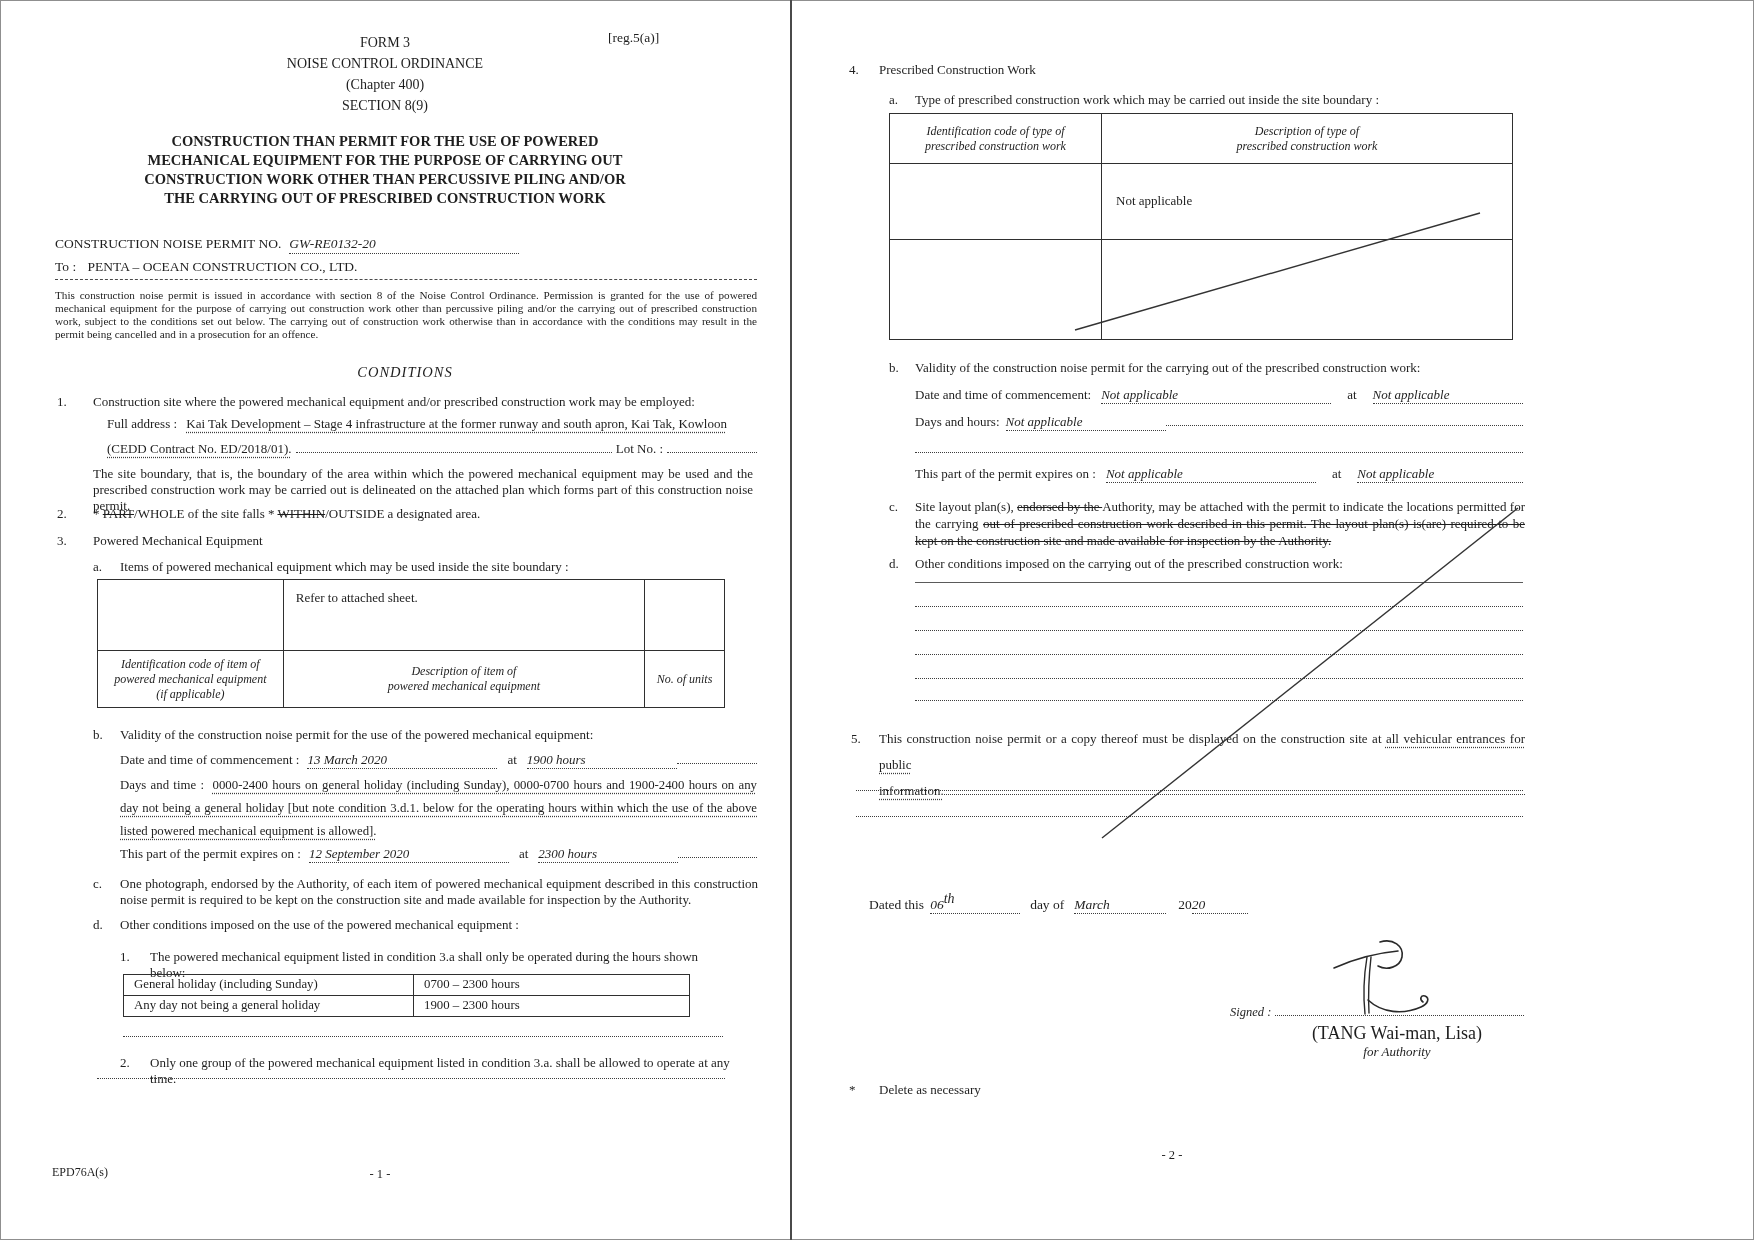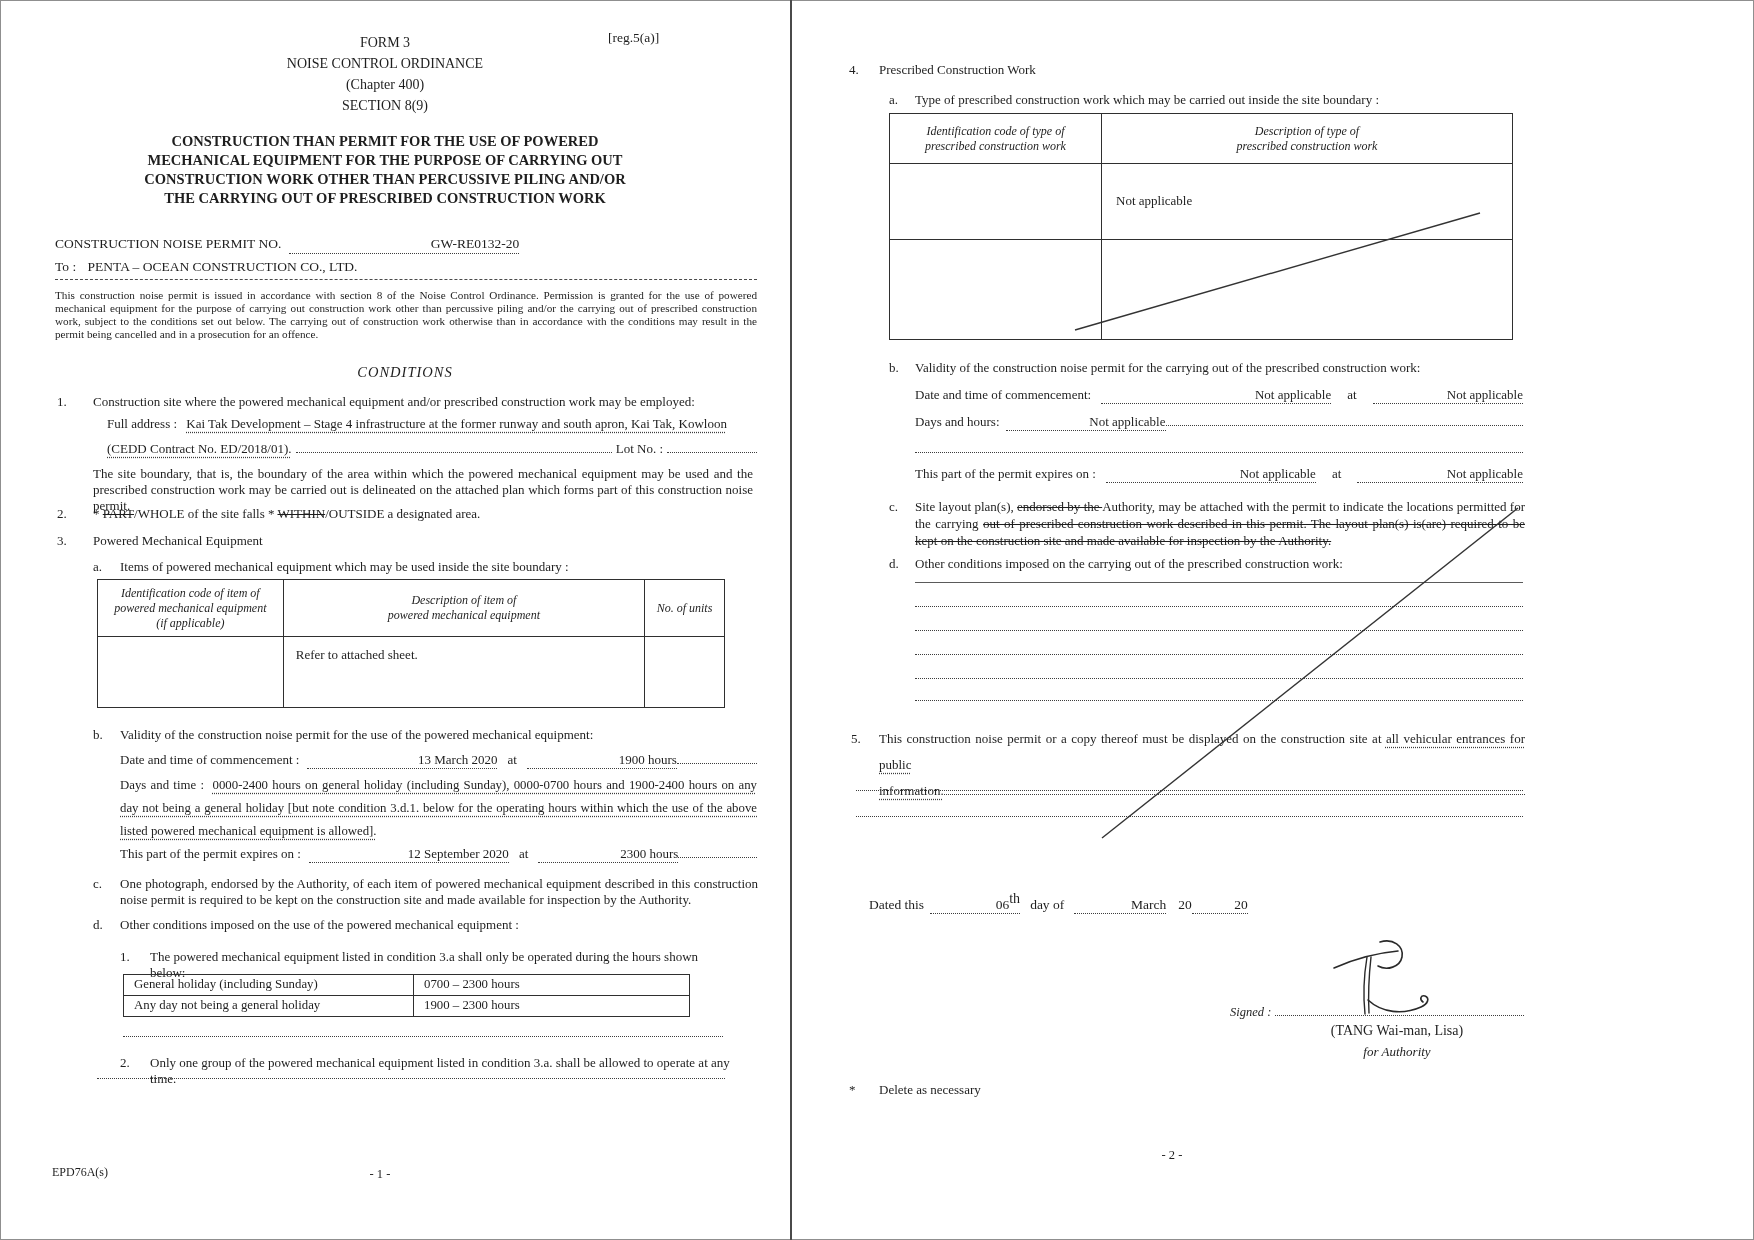--- a/index.html
+++ b/index.html
@@ -19,21 +19,21 @@
   .abs { position:absolute; }
   .c { text-align:center; }
   .j { text-align:justify; }
   .b { font-weight:bold; }
   .i { font-style:italic; }
   .pre { white-space:pre-line; }
   .del { text-decoration:line-through; text-decoration-thickness:1.3px; }
   .udot { text-decoration-line:underline; text-decoration-style:dotted; text-decoration-color:#3d3d3d; text-underline-offset:4px; }
   .flexrow { display:flex; align-items:baseline; }
   .num { flex:0 0 auto; }
-  .cell { border-bottom:1px dotted #3d3d3d; text-align:right; flex:0 0 auto; }
+  .cell { border-bottom:1px dotted #3d3d3d; text-align:left; flex:0 0 auto;font-style:italic; }
   .fill { flex:1 1 auto; border-bottom:1px dotted #3d3d3d; height:1em; }
   .rule-dot { border-bottom:1px dotted #3d3d3d; height:0; }
   .rule-dash { border-bottom:1px dashed #4a4a4a; height:0; }
   .rule-solid { border-bottom:1px solid #5a5a5a; height:0; }
   table.doc { border-collapse:collapse; }
   table.doc td { border:1.4px solid #2f2f2f; vertical-align:middle; padding:4px 6px; }
   table.doc td.hdr { font-style:italic; text-align:center; font-size:12px; }
   table.hours { border-collapse:collapse; }
   table.hours td { border:1.2px solid #2f2f2f; padding:2px 10px; font-size:12.8px; }
   .overlay { position:absolute; inset:0; pointer-events:none; }
@@ -110,32 +110,32 @@
     <span>Powered Mechanical Equipment</span>
   </div>
 
   <div class="abs flexrow" style="left:93px; top:559px; width:640px;">
     <span class="num" style="width:27px;">a.</span>
     <span>Items of powered mechanical equipment which may be used inside the site boundary :</span>
   </div>
 
   <table class="doc abs" style="left:97px; top:579px; width:628px;">
     <tbody>
-        <tr style="height:57px;">
+        <tr style="height:71px;">
+      <td></td>
+      <td style="vertical-align:top; padding-top:10px; padding-left:12px;">Refer to attached sheet.</td>
+      <td></td>
+    </tr>
+    <tr style="height:57px;">
       <td class="hdr pre" style="width:186px;">Identification code of item of
 powered mechanical equipment
 (if applicable)</td>
       <td class="hdr pre" style="width:362px;">Description of item of
 powered mechanical equipment</td>
       <td class="hdr" style="width:80px;">No. of units</td>
-    </tr>
-    <tr style="height:71px;">
-      <td></td>
-      <td style="vertical-align:top; padding-top:10px; padding-left:12px;">Refer to attached sheet.</td>
-      <td></td>
     </tr>
   </tbody>
     </table>
 
   <div class="abs flexrow" style="left:93px; top:727px; width:640px;">
     <span class="num" style="width:27px;">b.</span>
     <span>Validity of the construction noise permit for the use of the powered mechanical equipment:</span>
   </div>
 
   <div class="abs flexrow" style="left:120px; top:751px; width:637px;">
@@ -296,21 +296,21 @@
     <span style="margin:0 10px;">day of</span>
     <span class="cell" style="width:92px;">March</span>
     <span style="margin-left:12px;">20</span>
     <span class="cell" style="width:56px;">20</span>
   </div>
 
   <div class="abs flexrow" style="left:438px; top:1003px; width:294px;">
     <span class="i" style="font-size:12.5px;">Signed :</span>
     <span class="fill" style="margin-left:4px;"></span>
   </div>
-  <div class="abs c" style="left:475px; top:1022px; width:260px; font-size:14px;">(TANG Wai-man, Lisa)</div>
+  <div class="abs c" style="left:475px; top:1022px; width:260px; font-size:18px;">(TANG Wai-man, Lisa)</div>
   <div class="abs c i" style="left:475px; top:1044px; width:260px; font-size:13px;">for Authority</div>
 
   <div class="abs flexrow" style="left:57px; top:1082px;">
     <span class="num" style="width:30px;">*</span>
     <span>Delete as necessary</span>
   </div>
 
   <div class="abs c" style="left:300px; top:1148px; width:160px; font-size:12.5px;">-  2  -</div>
 </div>
 

